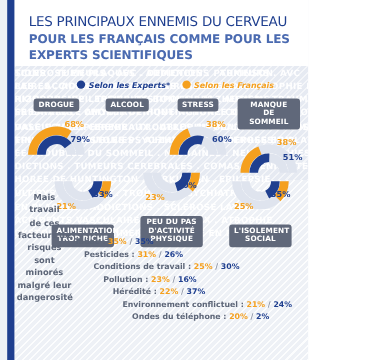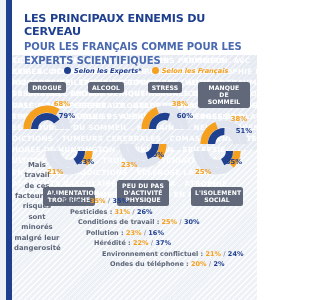--- a/index.html
+++ b/index.html
@@ -20,21 +20,21 @@
     position: absolute; left: 6px; top: 0; width: 6px; height: 300px;
     background: #1f3f8f;
   }
   .white-top {
     position: absolute; left: 12px; top: 0; right: 0; height: 55px;
     background: #ffffff;
   }
   
   .header { position: absolute; left: 24px; top: 12px; right: 6px; }
   .title {
-    font-size: 11.2px; font-weight: bold; color: #1f3f8f;
+    font-size: 11.2px; font-weight: normal; color: #1f3f8f;
     letter-spacing: -0.2px; line-height: 1.18;
   }
   .subtitle {
     font-size: 10px; font-weight: bold; color: #4a6ab0;
     line-height: 1.32; margin-top: 2px; letter-spacing: -0.1px;
   }
   
   .watermark {
     position: absolute; left: 12px; top: 55px; right: 0; bottom: 0;
     overflow: hidden;

